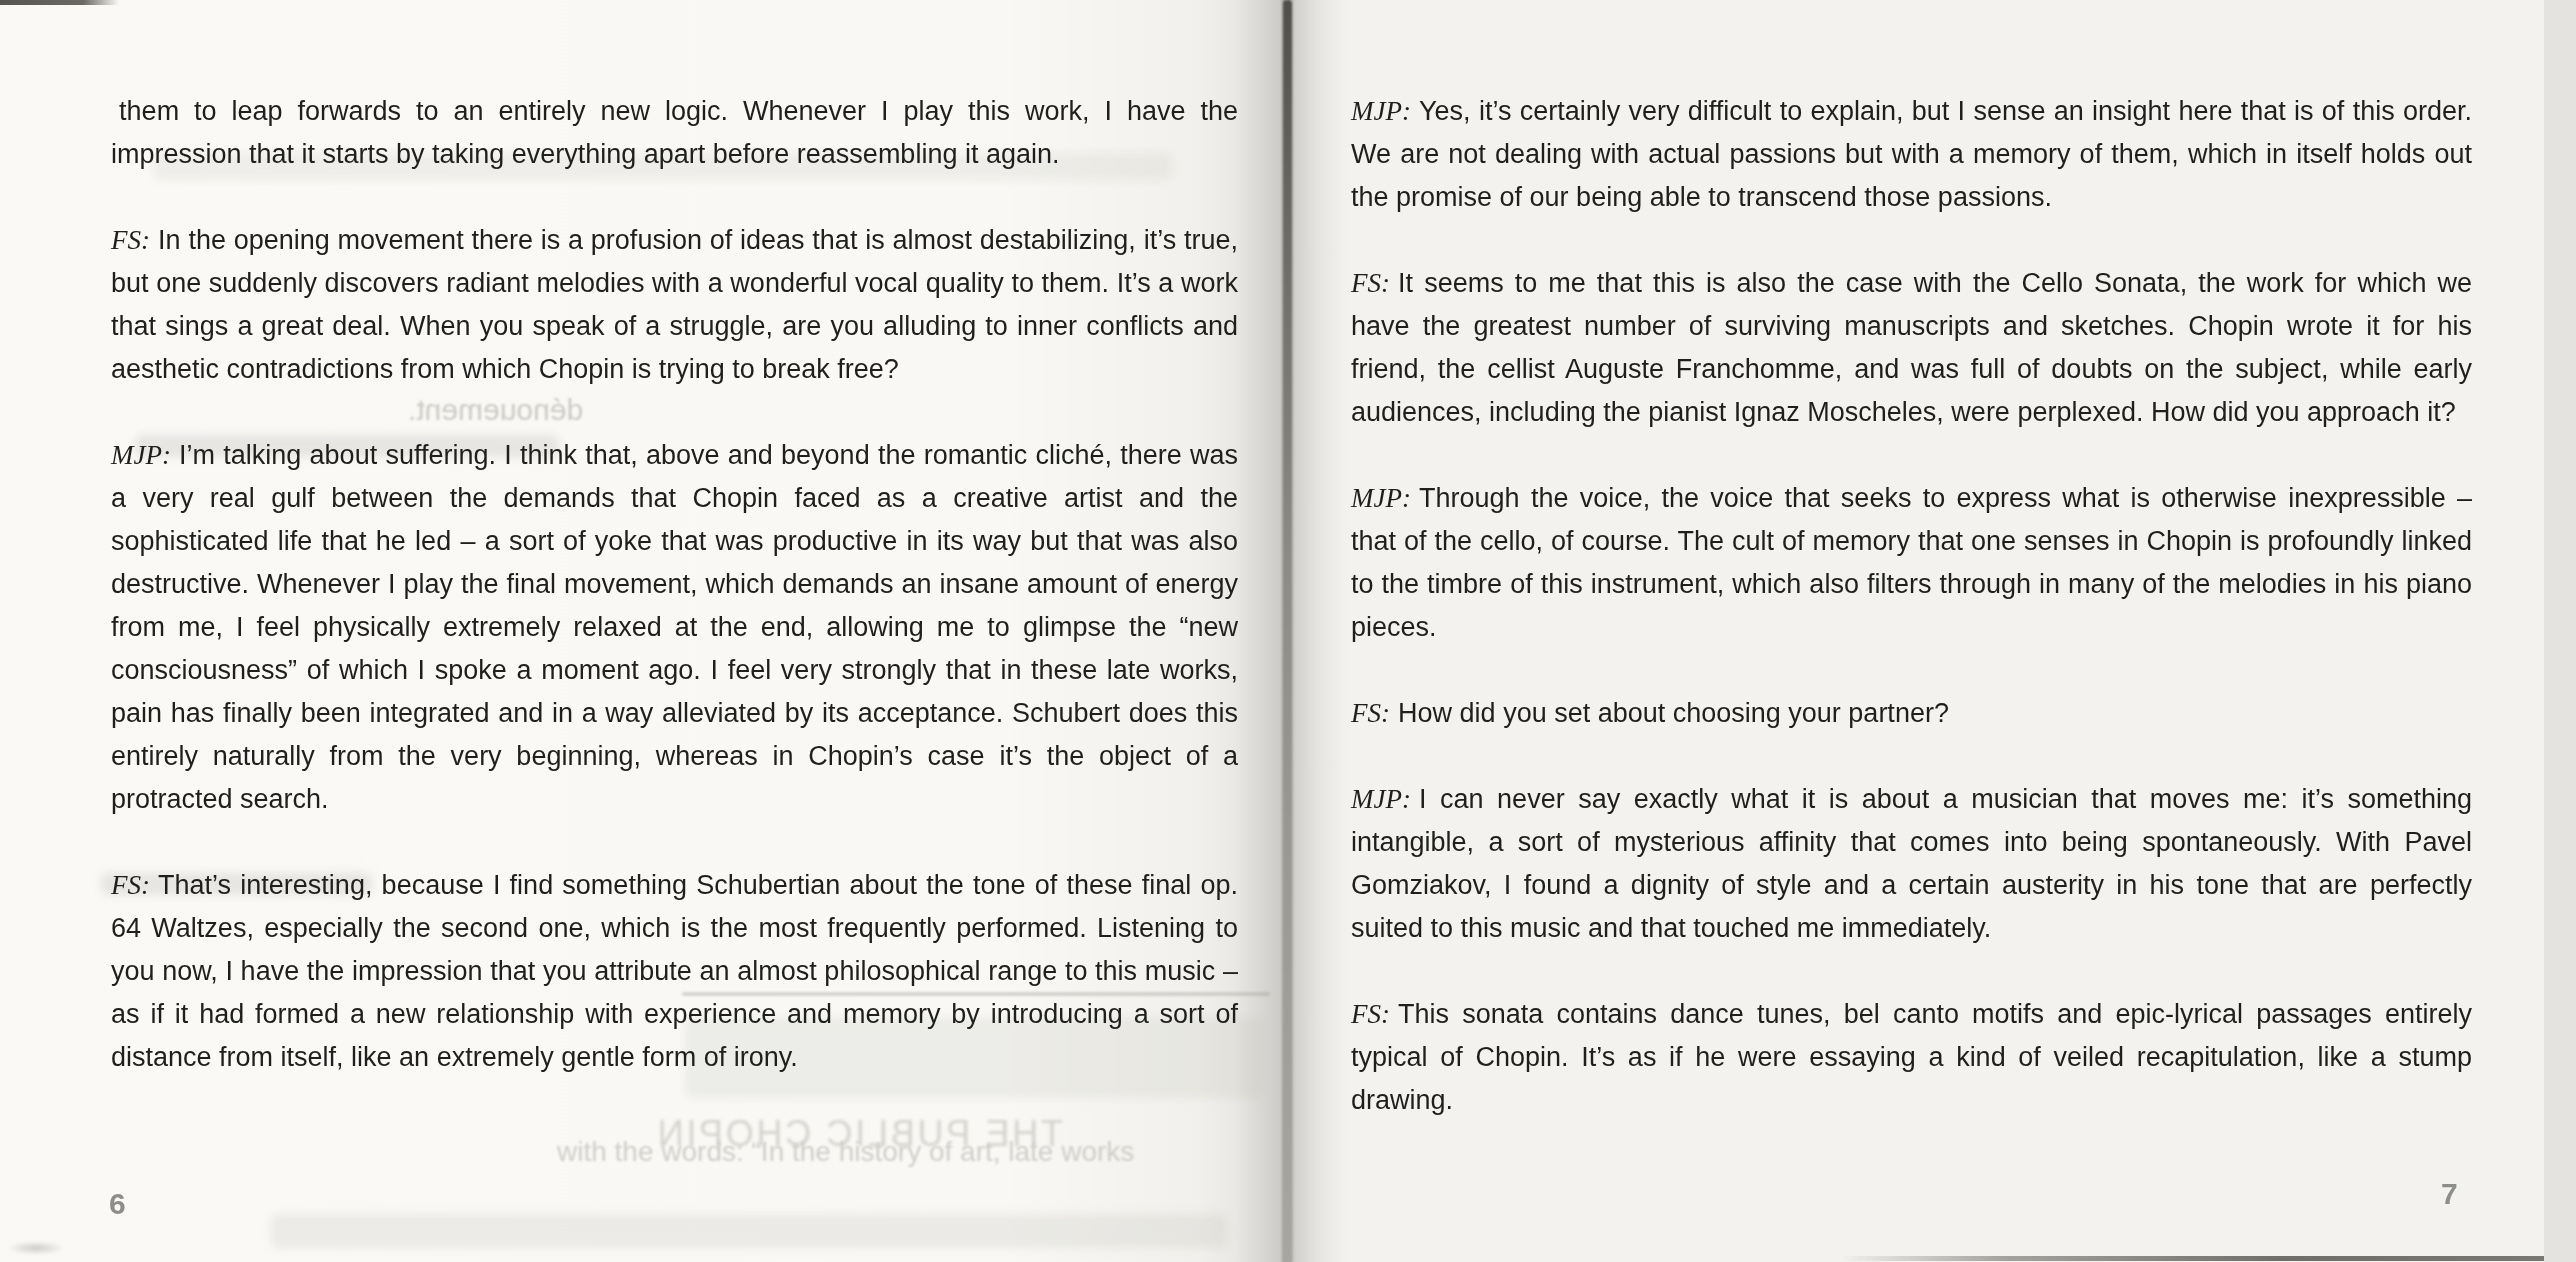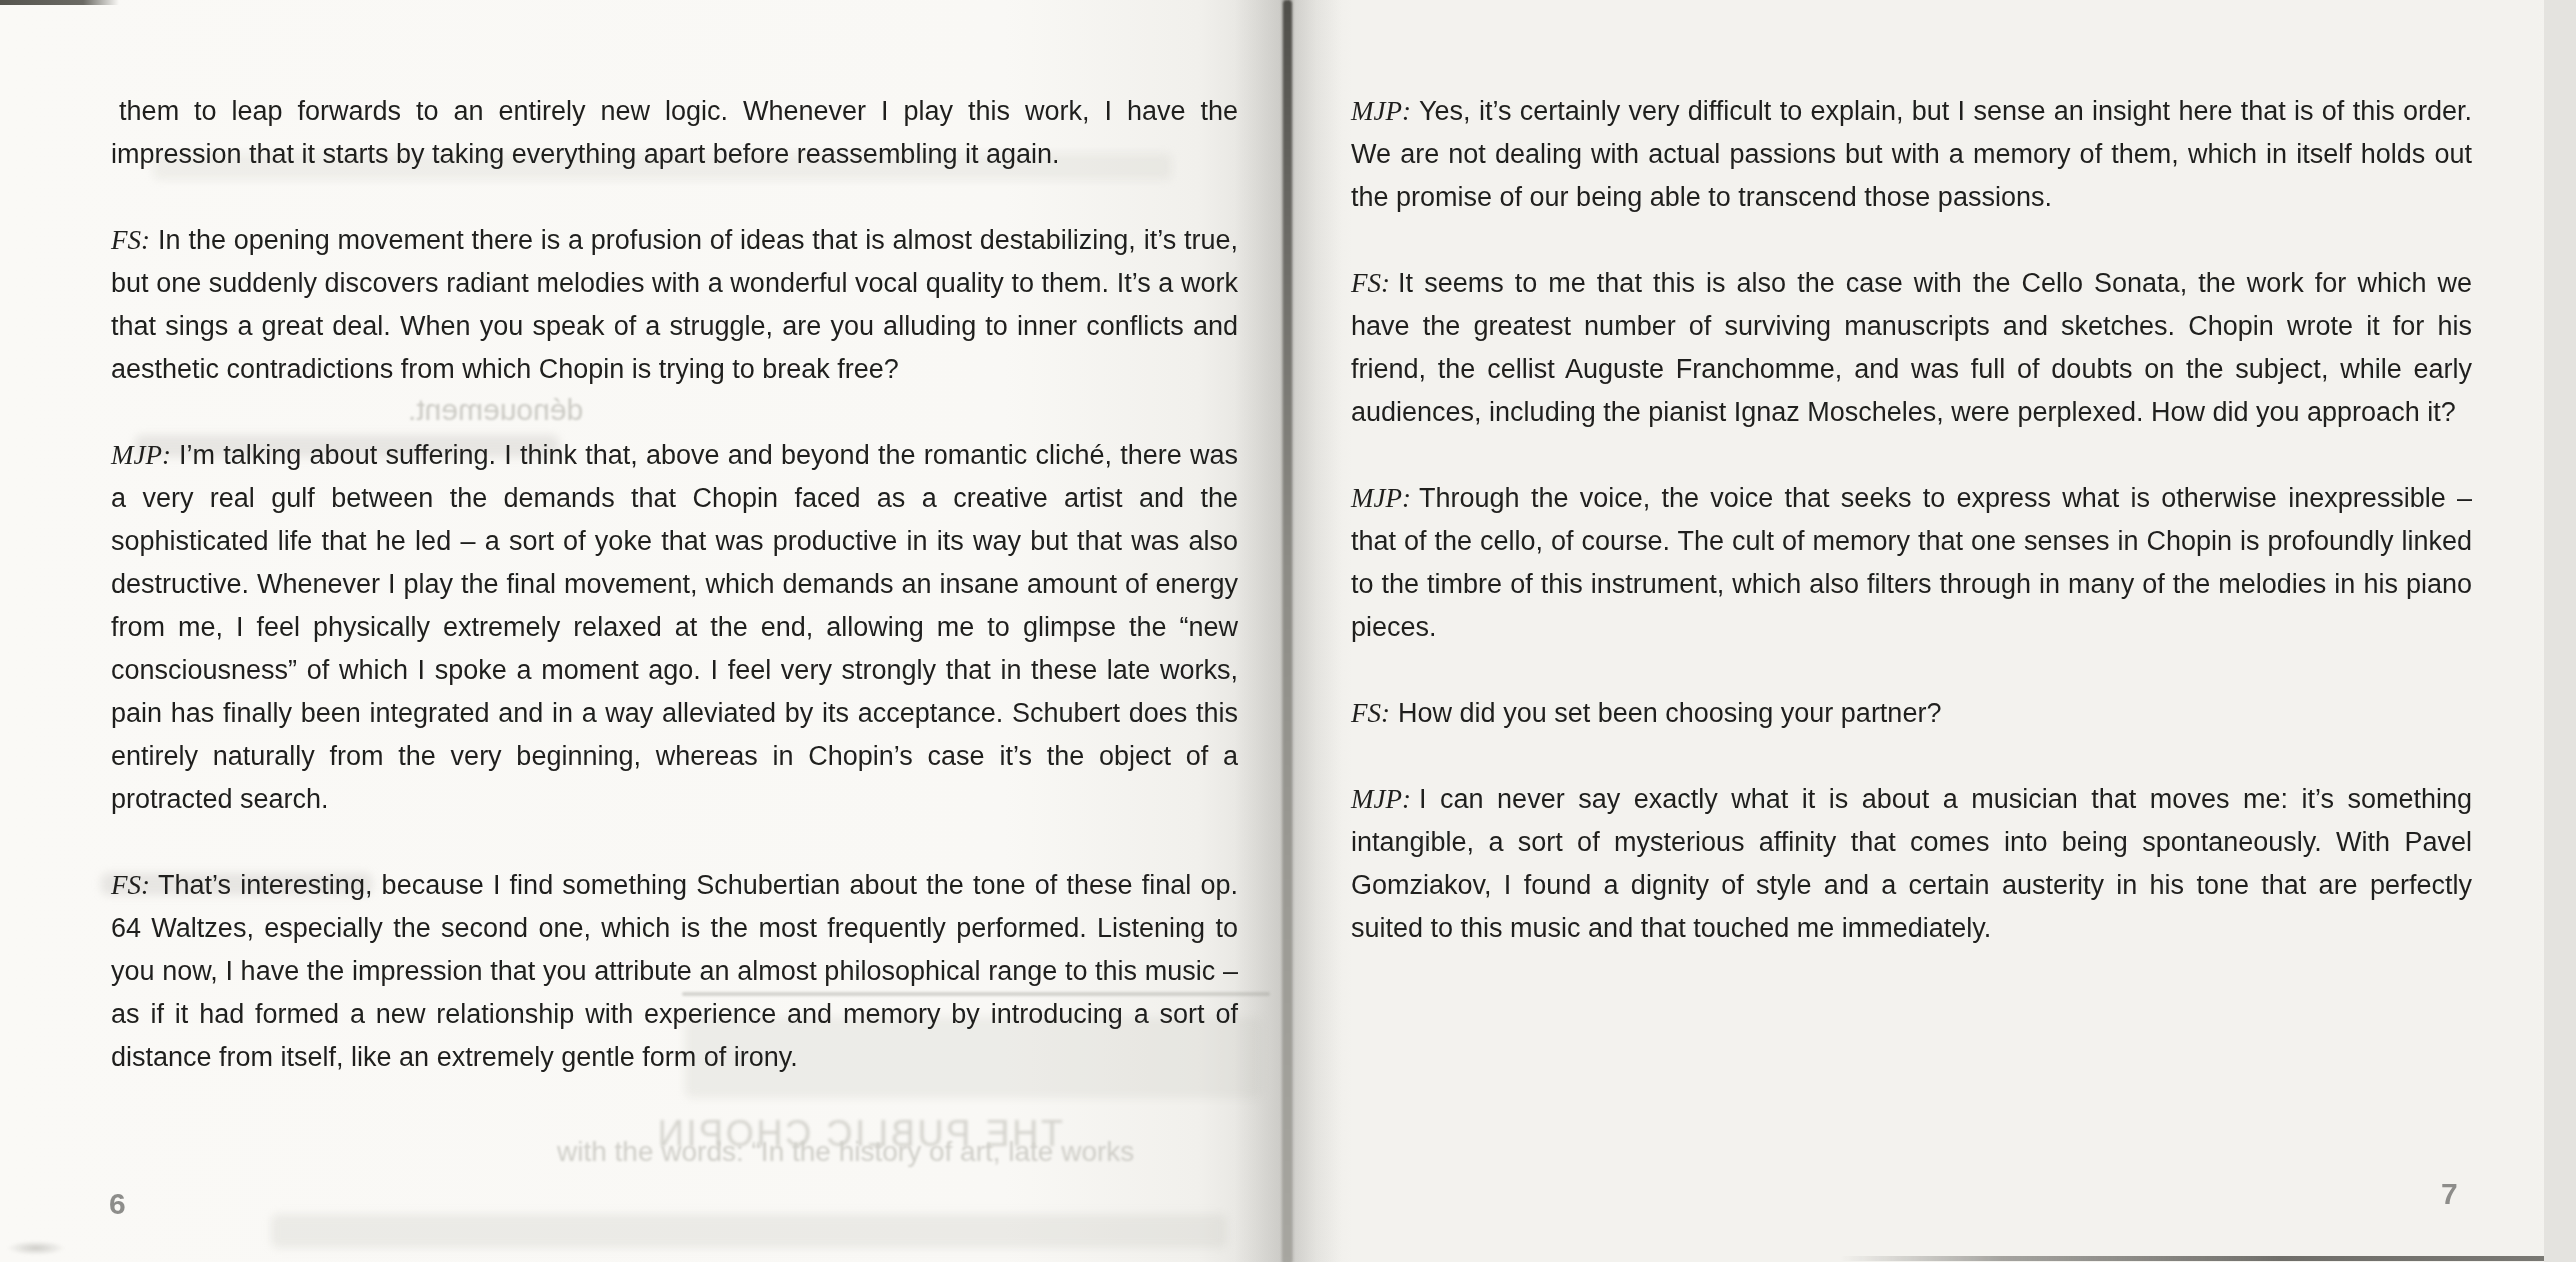--- a/index.html
+++ b/index.html
@@ -115,24 +115,27 @@
     <p class="para">
       <span class="speaker">MJP:</span><span>Yes, it’s certainly very difficult to explain, but I sense an insight here that is of this order. We are not dealing with actual passions but with a memory of them, which in itself holds out the promise of our being able to transcend those passions.</span>
     </p>
     <p class="para">
       <span class="speaker">FS:</span><span>It seems to me that this is also the case with the Cello Sonata, the work for which we have the greatest number of surviving manuscripts and sketches. Chopin wrote it for his friend, the cellist Auguste Franchomme, and was full of doubts on the subject, while early audiences, including the pianist Ignaz Moscheles, were perplexed. How did you approach it?</span>
     </p>
     <p class="para">
       <span class="speaker">MJP:</span><span>Through the voice, the voice that seeks to express what is otherwise inexpressible – that of the cello, of course. The cult of memory that one senses in Chopin is profoundly linked to the timbre of this instrument, which also filters through in many of the melodies in his piano pieces.</span>
     </p>
     <p class="para">
-      <span class="speaker">FS:</span><span>How did you set been choosing your partner?</span>
+      <span class="speaker">FS:</span><span>How did you set about choosing your partner?</span>
     </p>
     <p class="para">
       <span class="speaker">MJP:</span><span>I can never say exactly what it is about a musician that moves me: it’s something intangible, a sort of mysterious affinity that comes into being spontaneously. With Pavel Gomziakov, I found a dignity of style and a certain austerity in his tone that are perfectly suited to this music and that touched me immediately.</span>
+    </p>
+    <p class="para">
+      <span class="speaker">FS:</span><span>This sonata contains dance tunes, bel canto motifs and epic-lyrical passages entirely typical of Chopin. It’s as if he were essaying a kind of veiled recapitulation, like a stump drawing.</span>
     </p>
   </div>
 
   <div class="pagenum pagenum-left">6</div>
   <div class="pagenum pagenum-right">7</div>
 
 </div>
 
 
 </body></html>

